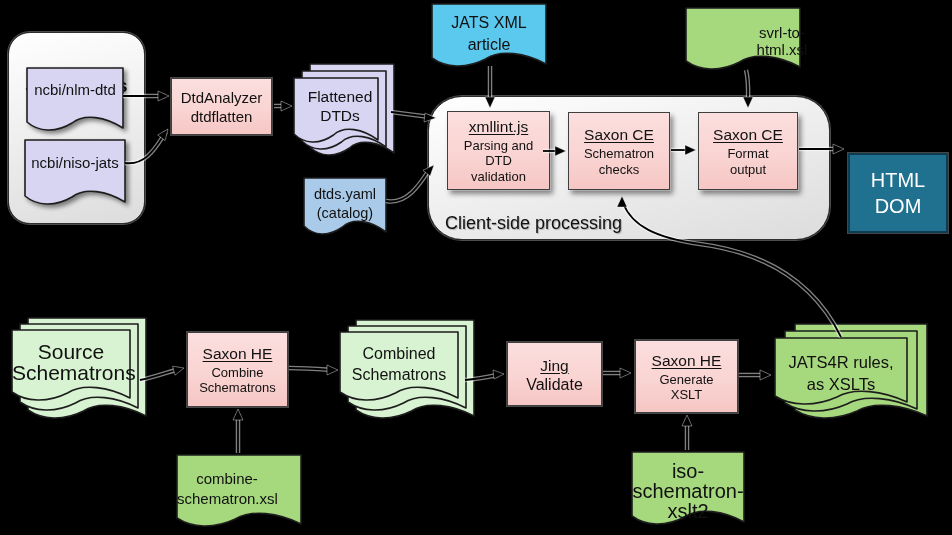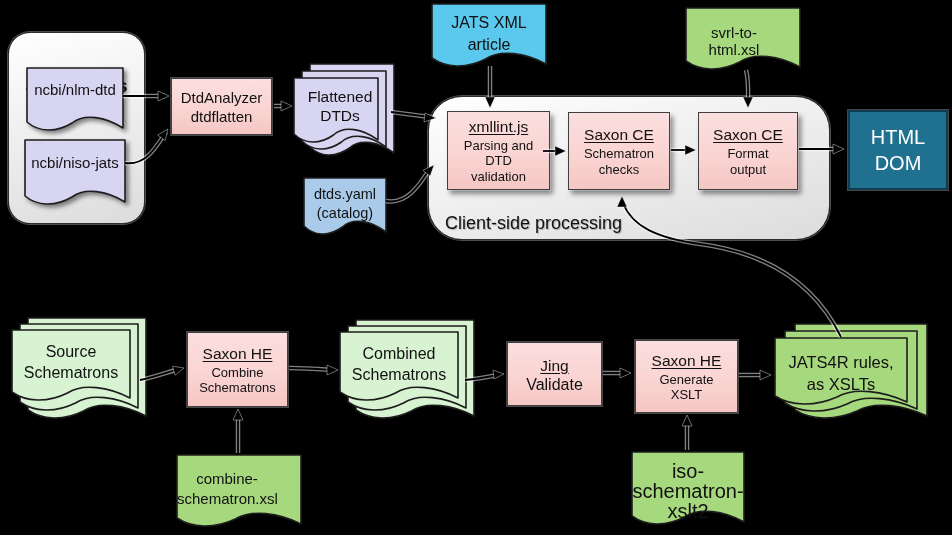--- a/index.html
+++ b/index.html
@@ -17,21 +17,21 @@
                  text-shadow:1px 1px 1px rgba(0,0,0,.25);}
   
   .box{position:absolute;z-index:2;border:1.4px solid #3f3f3f;box-sizing:border-box;
        background:linear-gradient(180deg,#fbdfde 0%,var(--pink,#f9d3d1) 60%,#f5c6c4 100%);
        box-shadow:0 0 0 1px rgba(255,255,255,.28), 3px 4px 5px rgba(0,0,0,.45);
        display:flex;flex-direction:column;justify-content:center;
        text-align:center;}
   .box-title{font-size:15.5px;text-decoration:underline;text-underline-offset:2px;line-height:19px;}
   .box-label{font-size:15px;line-height:19px;white-space:pre-line;}
   .box-sub{font-size:13px;line-height:15.5px;white-space:pre-line;margin-top:2px;}
-  .box-teal{background:var(--teal,#20708f);border:2px solid #0e3c50;color:#fff;}
+  .box-teal{background:var(--teal,#20708f);border:2px solid #0e3c50;color:#fff;margin-top:43px;}
   .box-teal .box-label{font-size:20px;line-height:26px;}
   
   svg.wires{position:absolute;left:0;top:0;z-index:3;pointer-events:none;}
   .docg{filter:drop-shadow(3px 3px 2px rgba(0,0,0,.45));}
   .doc{stroke:#1d1d1d;stroke-width:1.6;stroke-linejoin:round;}
   .f-lav{fill:var(--lavender,#d8d5f2);} .f-cyan{fill:var(--cyan,#5bc8ee);}
   .f-blue{fill:var(--blue,#a9cbe9);}   .f-mint{fill:var(--mint,#d8f3d1);}
   .f-green{fill:var(--green,#a6d87d);}
   .halo{fill:none;stroke:rgba(255,255,255,.5);stroke-width:4.5;}
   .core{fill:none;stroke:#000;stroke-width:1.8;}
@@ -233,22 +233,22 @@
   </svg>
 
   <div class="doclabel" style="left:27px;top:81px;width:96px;font-size:15px;">ncbi/nlm-dtd</div>
   <div class="doclabel" style="left:25px;top:154px;width:100px;font-size:15px;">ncbi/niso-jats</div>
   <div class="doclabel" style="left:432px;top:12px;width:114px;font-size:16px;line-height:22px;">JATS XML
 article</div>
   <div class="doclabel" style="left:296px;top:87px;width:88px;font-size:15.5px;line-height:19px;">Flattened
 DTDs</div>
   <div class="doclabel" style="left:304px;top:185px;width:82px;font-size:14.5px;line-height:19px;">dtds.yaml
 (catalog)</div>
-  <div class="doclabel" style="left:686px;top:24px;width:96px;font-size:15px;">svrl-to-html.xsl</div>
-  <div class="doclabel" style="left:12px;top:341px;width:118px;font-size:16px;line-height:21px;">Source
+  <div class="doclabel" style="left:686px;top:24px;width:96px;font-size:15px;padding-left:48px;">svrl-to-html.xsl</div>
+  <div class="doclabel" style="left:12px;top:341px;width:118px;font-size:21px;line-height:21px;">Source
 Schematrons</div>
   <div class="doclabel" style="left:340px;top:343px;width:118px;font-size:16px;line-height:21px;">Combined
 Schematrons</div>
   <div class="doclabel" style="left:775px;top:351px;width:132px;font-size:16.5px;line-height:22px;">JATS4R rules,
 as XSLTs</div>
   <div class="doclabel" style="left:177px;top:469px;width:100px;font-size:15px;line-height:20px;">combine-
 schematron.xsl</div>
   <div class="doclabel" style="left:632px;top:461px;width:112px;font-size:20px;line-height:20px;">iso-
 schematron-
 xslt2</div>

